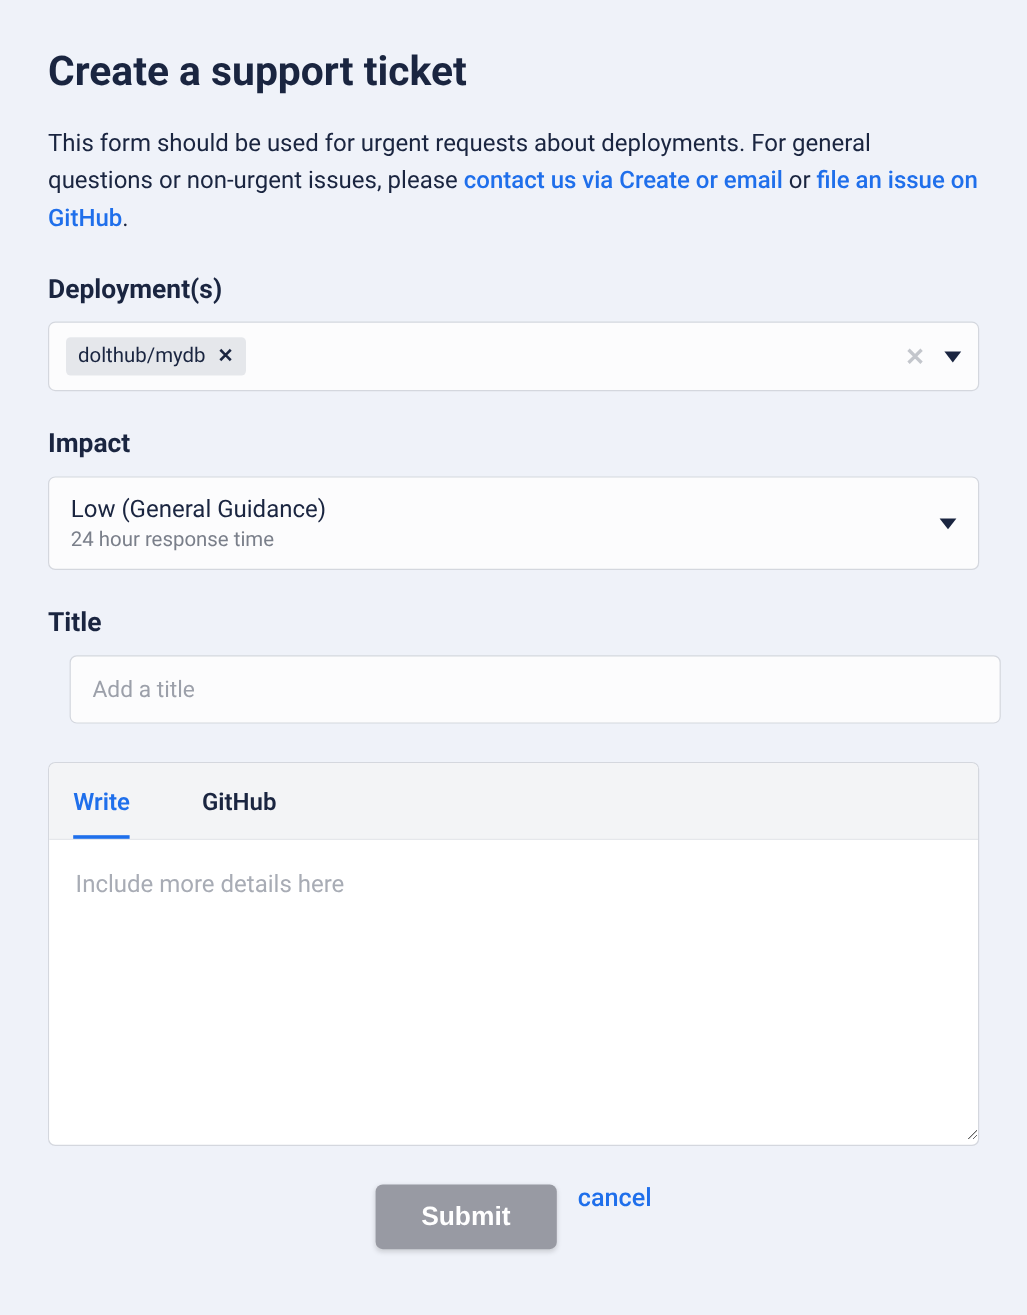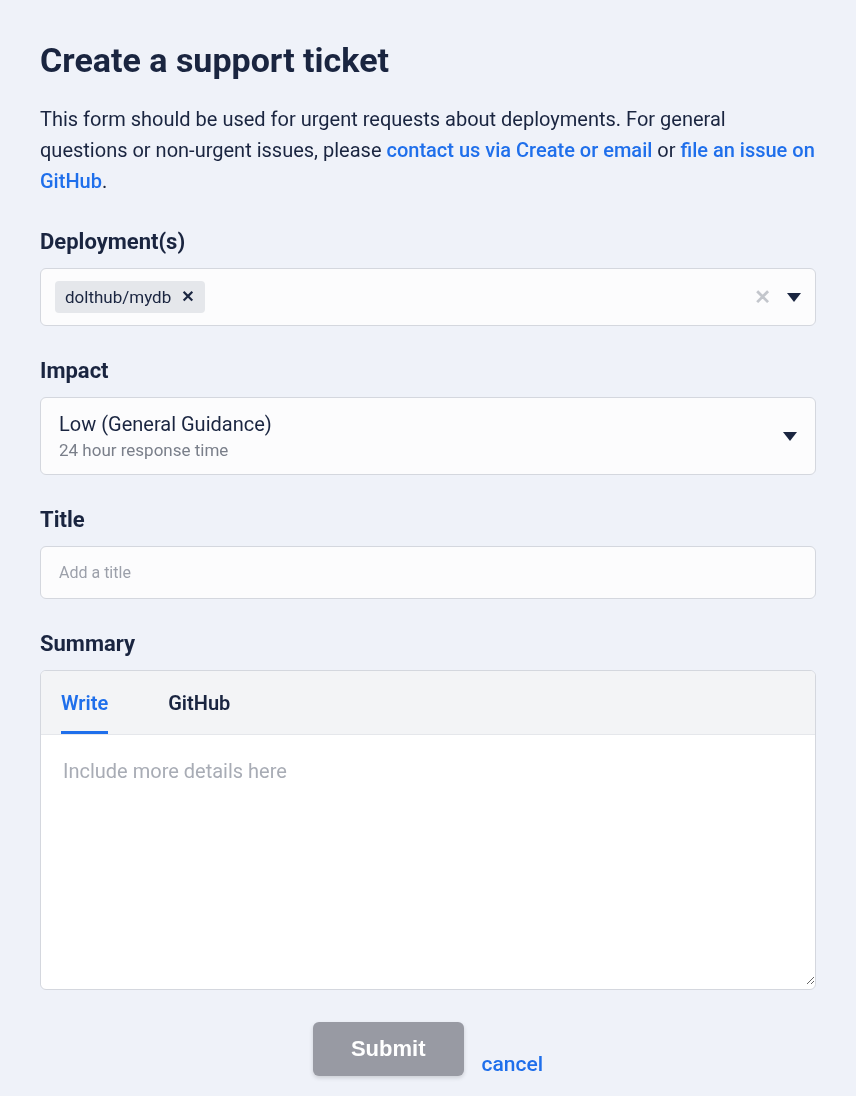--- a/index.html
+++ b/index.html
@@ -119,23 +119,24 @@
       font-size: 17px;
       color: #7a7f8a;
     }
     
     .title-input {
       width: 100%;
       background: #fcfcfd;
       border: 1px solid #d4d7de;
       border-radius: 6px;
       padding: 16px 18px;
-      font-size: 16px;
+      font-size: 19px;
       font-family: inherit;
       color: #1a2540;
+      margin-left: 18px;
     }
     .title-input::placeholder {
       color: #9ca0aa;
     }
     
     .editor-wrap {
       border: 1px solid #d4d7de;
       border-radius: 6px;
       overflow: hidden;
       background: #fff;
@@ -170,21 +171,21 @@
       outline: none;
       background: #fff;
     }
     .editor-area::placeholder {
       color: #a8acb5;
     }
     
     .button-row {
       display: flex;
       justify-content: center;
-      align-items: flex-end;
+      align-items: flex-start;
       gap: 18px;
       margin-top: 28px;
     }
     .submit-btn {
       background: #989aa3;
       color: #fff;
       border: none;
       border-radius: 6px;
       padding: 14px 38px;
       font-size: 22px;
@@ -235,21 +236,20 @@
     <span class="caret-down"></span>
   </div>
 </div>
 
 <div class="field-group">
   <div class="field-label">Title</div>
   <input type="text" class="title-input" placeholder="Add a title" style="">
 </div>
 
 <div class="field-group">
-  <div class="field-label">Summary</div>
   <div class="editor-wrap">
     <div class="editor-tabs">
       <div class="editor-tab active">Write</div>
       <div class="editor-tab">GitHub</div>
     </div>
     <textarea class="editor-area" placeholder="Include more details here" style=""></textarea>
   </div>
 </div>
 
 <div class="button-row">

